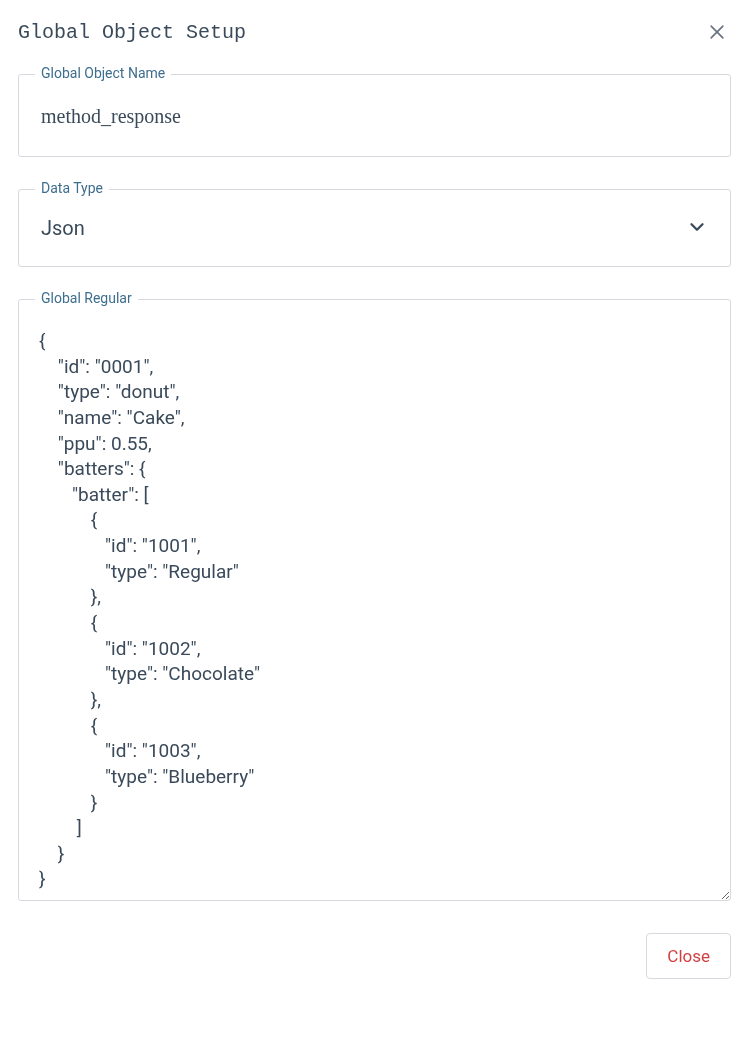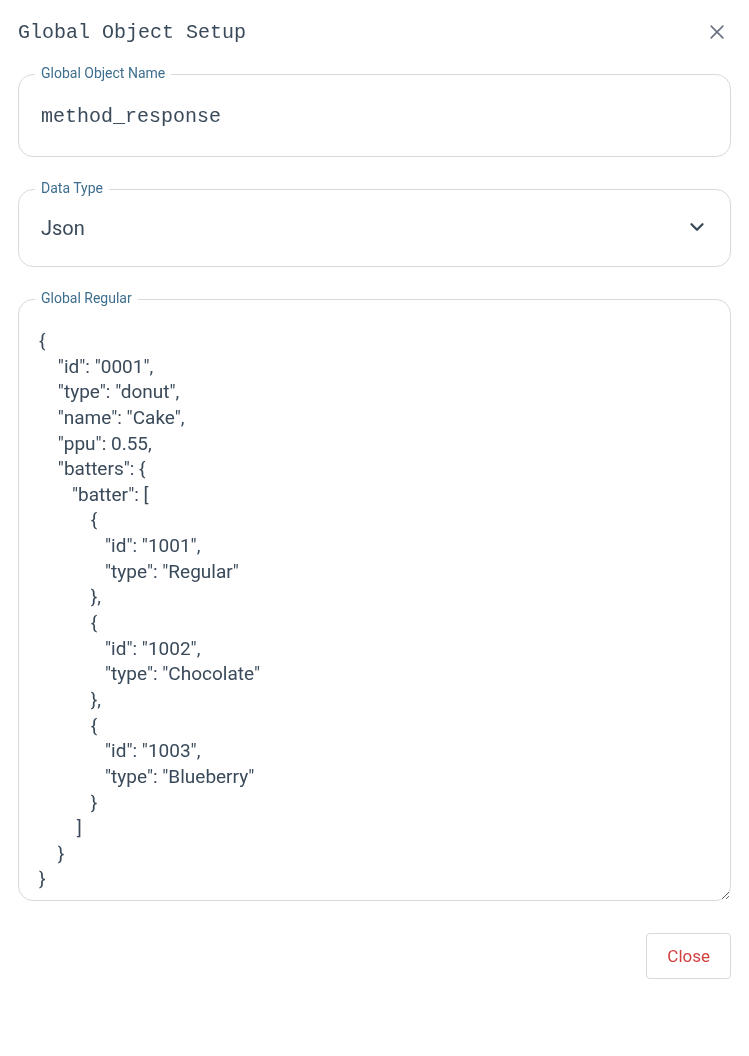--- a/index.html
+++ b/index.html
@@ -26,42 +26,42 @@
       cursor: pointer;
       color: #6b7280;
       padding: 4px;
       line-height: 0;
     }
     .close-x svg { width: 20px; height: 20px; display: block; }
 
     .fieldset {
       position: relative;
       border: 1px solid #d6d9dd;
-      border-radius: 15px;
+      border-radius: 3px;
       margin-bottom: 32px;
     }
     .fieldset-legend {
       position: absolute;
       top: -10px;
       left: 16px;
       background: #ffffff;
       padding: 0 6px;
       font-size: 14px;
       color: #3e6e8e;
       font-weight: 400;
     }
     .text-input {
       width: 100%;
       border: none;
       outline: none;
       background: transparent;
       padding: 30px 22px 28px 22px;
       font-size: 20px;
       color: #3a4a5a;
-      font-family: Liberation Mono, monospace;
+      font-family: Liberation Serif, serif;
     }
     .select-wrap {
       display: flex;
       align-items: flex-start;
       justify-content: space-between;
       padding: 26px 22px 26px 22px;
       cursor: pointer;
     }
     .select-value {
       font-size: 20px;

